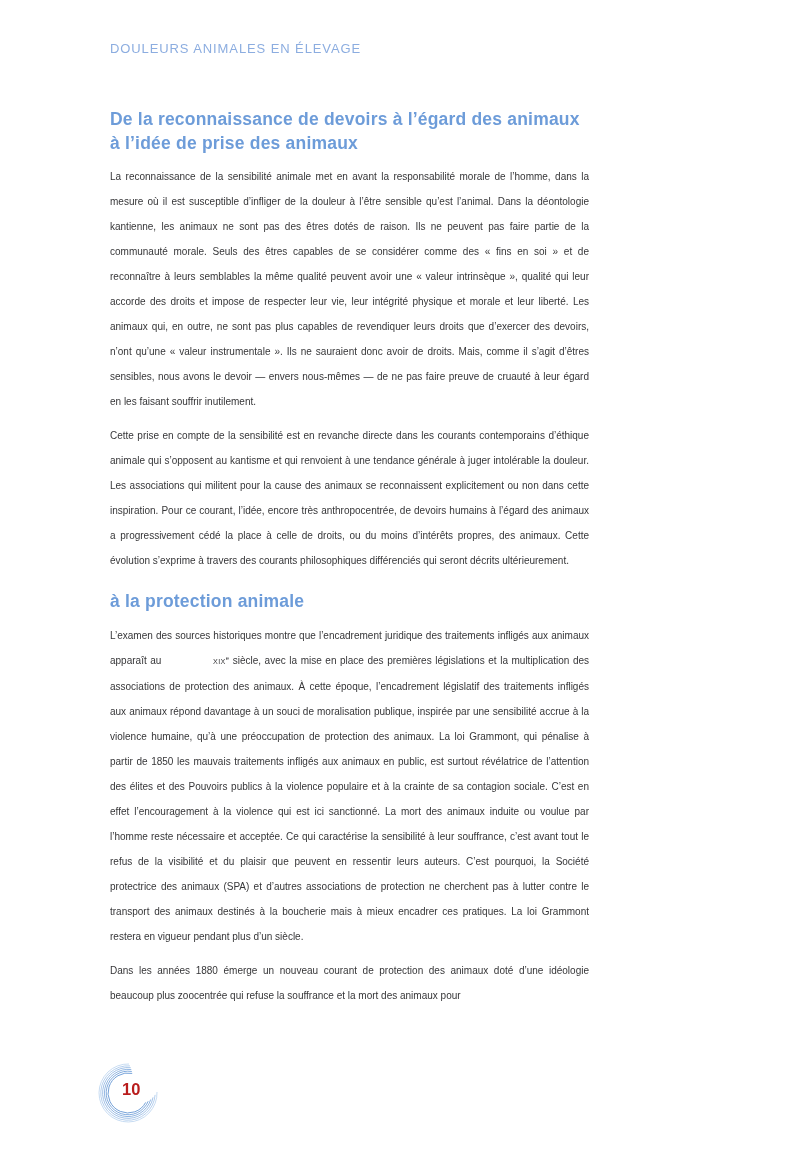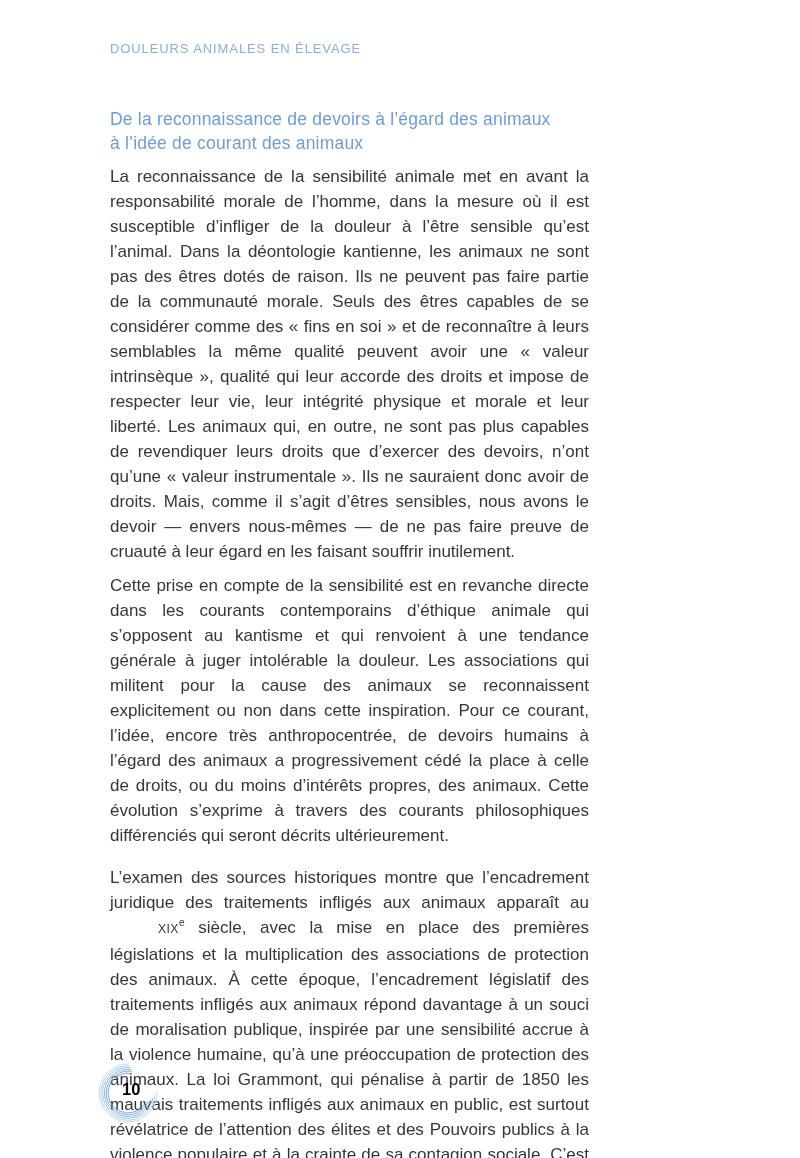--- a/index.html
+++ b/index.html
@@ -21,31 +21,31 @@
     font-size: 13px;
     line-height: 14px;
     letter-spacing: 0.9px;
     font-weight: 400;
     color: #8cade0;
   }
   .heading {
     margin: 52px 0 0 0;
     font-size: 17.5px;
     line-height: 23.5px;
-    font-weight: 400;
+    font-weight: 700;
     letter-spacing: 0.2px;
     color: #6d9cd9;
   }
   .heading.second {
     margin-top: 17px;
   }
   .heading .hl { display: block; }
   .body-para {
     margin: 9px 0 0 0;
-    font-size: 17px;
+    font-size: 10px;
     line-height: 25px;
     color: #363638;
     text-align: justify;
     text-justify: inter-word;
   }
   .century {
     font-size: 0.72em;
     text-transform: uppercase;
     letter-spacing: 0.4px;
     margin-left: 48px;
@@ -66,40 +66,41 @@
     position: absolute;
     left: 0;
     top: 0;
   }
   .page-number {
     position: absolute;
     left: 28px;
     top: 17px;
     font-size: 16.5px;
     font-weight: 700;
-    color: #000000;
+    color: #b91c1c;
   }
 </style>
 </head>
 <body>
 
 <div class="page">
 
   <div class="running-header">DOULEURS ANIMALES EN ÉLEVAGE</div>
 
   <h2 class="heading">
     <span class="hl">De la reconnaissance de devoirs à l’égard des animaux</span>
-    <span class="hl">à l’idée de courant des animaux</span>
+    <span class="hl">à l’idée de prise des animaux</span>
   </h2>
 
   <p class="body-para">La reconnaissance de la sensibilité animale met en avant la responsabilité morale de l’homme, dans la mesure où il est susceptible d’infliger de la douleur à l’être sensible qu’est l’animal. Dans la déontologie kantienne, les animaux ne sont pas des êtres dotés de raison. Ils ne peuvent pas faire partie de la communauté morale. Seuls des êtres capables de se considérer comme des « fins en soi » et de reconnaître à leurs semblables la même qualité peuvent avoir une « valeur intrinsèque », qualité qui leur accorde des droits et impose de respecter leur vie, leur intégrité physique et morale et leur liberté. Les animaux qui, en outre, ne sont pas plus capables de revendiquer leurs droits que d’exercer des devoirs, n’ont qu’une « valeur instrumentale ». Ils ne sauraient donc avoir de droits. Mais, comme il s’agit d’êtres sensibles, nous avons le devoir — envers nous-mêmes — de ne pas faire preuve de cruauté à leur égard en les faisant souffrir inutilement.</p>
 
   <p class="body-para">Cette prise en compte de la sensibilité est en revanche directe dans les courants contemporains d’éthique animale qui s’opposent au kantisme et qui renvoient à une tendance générale à juger intolérable la douleur. Les associations qui militent pour la cause des animaux se reconnaissent explicitement ou non dans cette inspiration. Pour ce courant, l’idée, encore très anthropocentrée, de devoirs humains à l’égard des animaux a progressivement cédé la place à celle de droits, ou du moins d’intérêts propres, des animaux. Cette évolution s’exprime à travers des courants philosophiques différenciés qui seront décrits ultérieurement.</p>
 
   <h2 class="heading second">
+    <span class="hl">à la protection animale</span>
   </h2>
 
   <p class="body-para"><span>L’examen des sources historiques montre que l’encadrement juridique des traitements infligés aux animaux apparaît au </span><span class="century">xix</span><sup class="century-sup">e</sup><span> siècle, avec la mise en place des premières législations et la multiplication des associations de protection des animaux. À cette époque, l’encadrement législatif des traitements infligés aux animaux répond davantage à un souci de moralisation publique, inspirée par une sensibilité accrue à la violence humaine, qu’à une préoccupation de protection des animaux. La loi Grammont, qui pénalise à partir de 1850 les mauvais traitements infligés aux animaux en public, est surtout révélatrice de l’attention des élites et des Pouvoirs publics à la violence populaire et à la crainte de sa contagion sociale. C’est en effet l’encouragement à la violence qui est ici sanctionné. La mort des animaux induite ou voulue par l’homme reste nécessaire et acceptée. Ce qui caractérise la sensibilité à leur souffrance, c’est avant tout le refus de la visibilité et du plaisir que peuvent en ressentir leurs auteurs. C’est pourquoi, la Société protectrice des animaux (SPA) et d’autres associations de protection ne cherchent pas à lutter contre le transport des animaux destinés à la boucherie mais à mieux encadrer ces pratiques. La loi Grammont restera en vigueur pendant plus d’un siècle.</span></p>
 
   <p class="body-para">Dans les années 1880 émerge un nouveau courant de protection des animaux doté d’une idéologie beaucoup plus zoocentrée qui refuse la souffrance et la mort des animaux pour</p>
 
   <div class="footer-mark">
     <svg width="72" height="66" viewBox="0 0 72 66" fill="none" xmlns="http://www.w3.org/2000/svg">
       <path d="M 38.2 10.4 A 20 20 0 1 0 51.7 39.4" stroke="#6496d4" stroke-width="0.9" fill="none"></path>
       <path d="M 37.8 8.5  A 21.8 21.8 0 1 0 54.2 38.2" stroke="#74a1d9" stroke-width="0.9" fill="none"></path>

